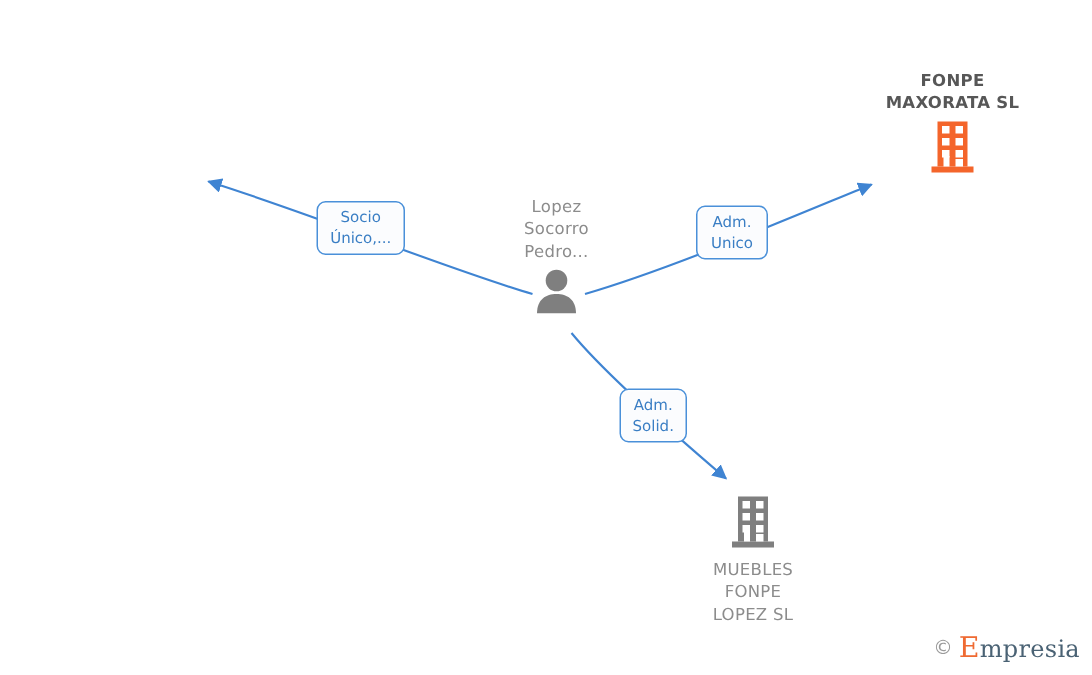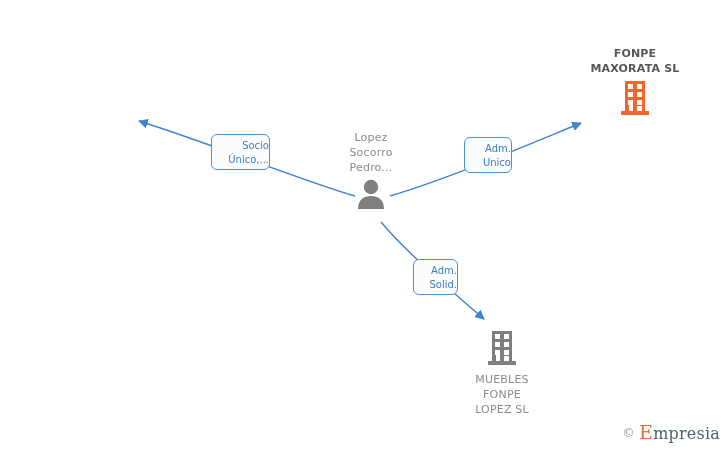--- a/index.html
+++ b/index.html
@@ -59,21 +59,21 @@
   
   .edge-label {
     position: absolute;
     box-sizing: border-box;
     border: 1px solid #4a90d9;
     border-radius: 6px;
     background: #fbfcfe;
     color: #3a7ec4;
     font-size: 10px;
     line-height: 14px;
-    text-align: right;
+    text-align: center;
     padding: 4px 0 3px 0;
     white-space: pre-line;
     box-shadow: 0 0 0 1px rgba(255,255,255,.6) inset;
   }
   #label-socio { left: 211px; top: 134px; width: 59px; height: 36px; }
   #label-adm-unico { left: 464px; top: 137px; width: 48px; height: 36px; }
   #label-adm-solid { left: 413px; top: 259px; width: 45px; height: 36px; }
 
   
   #watermark {

